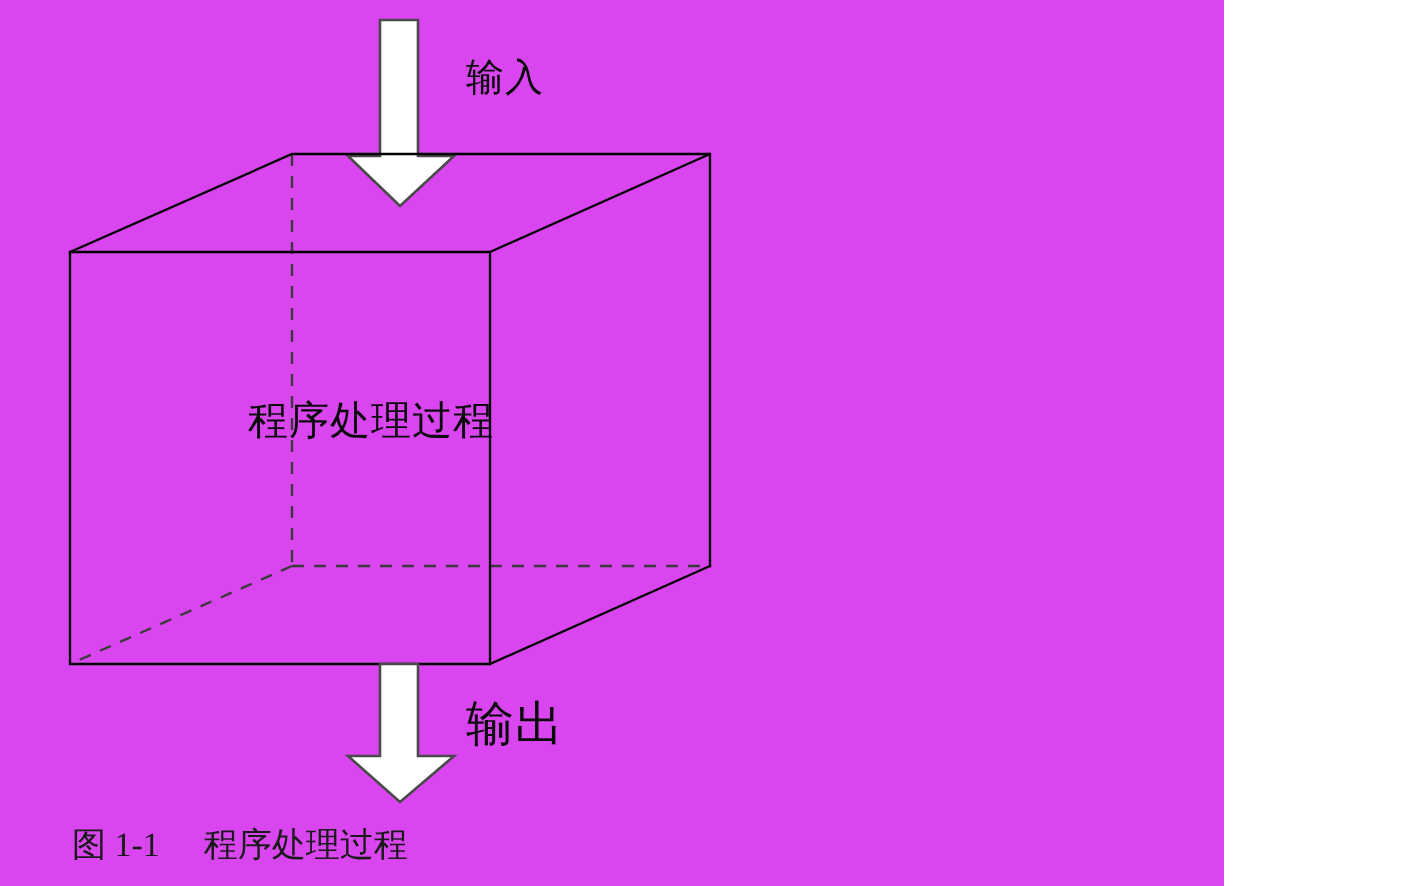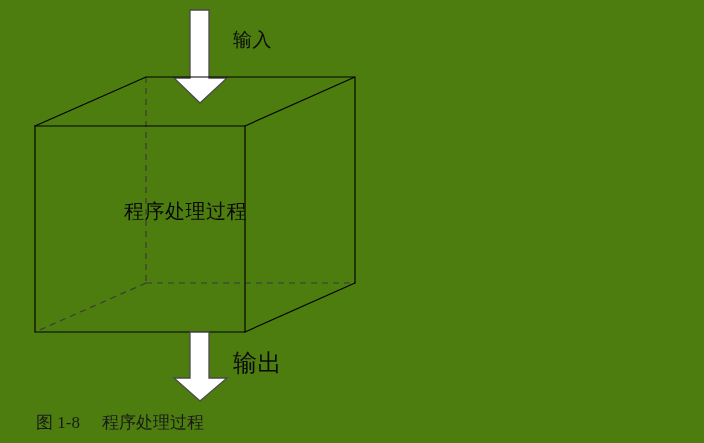--- a/index.html
+++ b/index.html
@@ -9,23 +9,23 @@
   }
   body {
     width: 704px;
     height: 443px;
     overflow: hidden;
     font-family: "Liberation Serif", "DejaVu Serif", serif;
     color: #000000;
   }
   #figure-root {
     position: relative;
-    width: 704px;
+    width: 612px;
     height: 443px;
-    background: #4d7c0f;
+    background: #d946ef;
   }
   #diagram-svg {
     position: absolute;
     left: 0;
     top: 0;
     width: 704px;
     height: 443px;
     display: block;
   }
   .edge-solid {
@@ -117,15 +117,15 @@
 
     <polygon class="arrow-outline" points="190,332 209,332 209,378 227,378 200,401 174,378 190,378"></polygon>
   </svg>
 
   <div class="label" id="label-input">输入</div>
 
   <div class="label" id="label-process">程序处理过程</div>
 
   <div class="label" id="label-output">输出</div>
 
-  <div id="figure-caption"><span class="cap-seg">图 1-8</span><span class="cap-gap"></span><span class="cap-seg">程序处理过程</span></div>
+  <div id="figure-caption"><span class="cap-seg">图 1-1</span><span class="cap-gap"></span><span class="cap-seg">程序处理过程</span></div>
 
 </div>
 
 </body></html>

